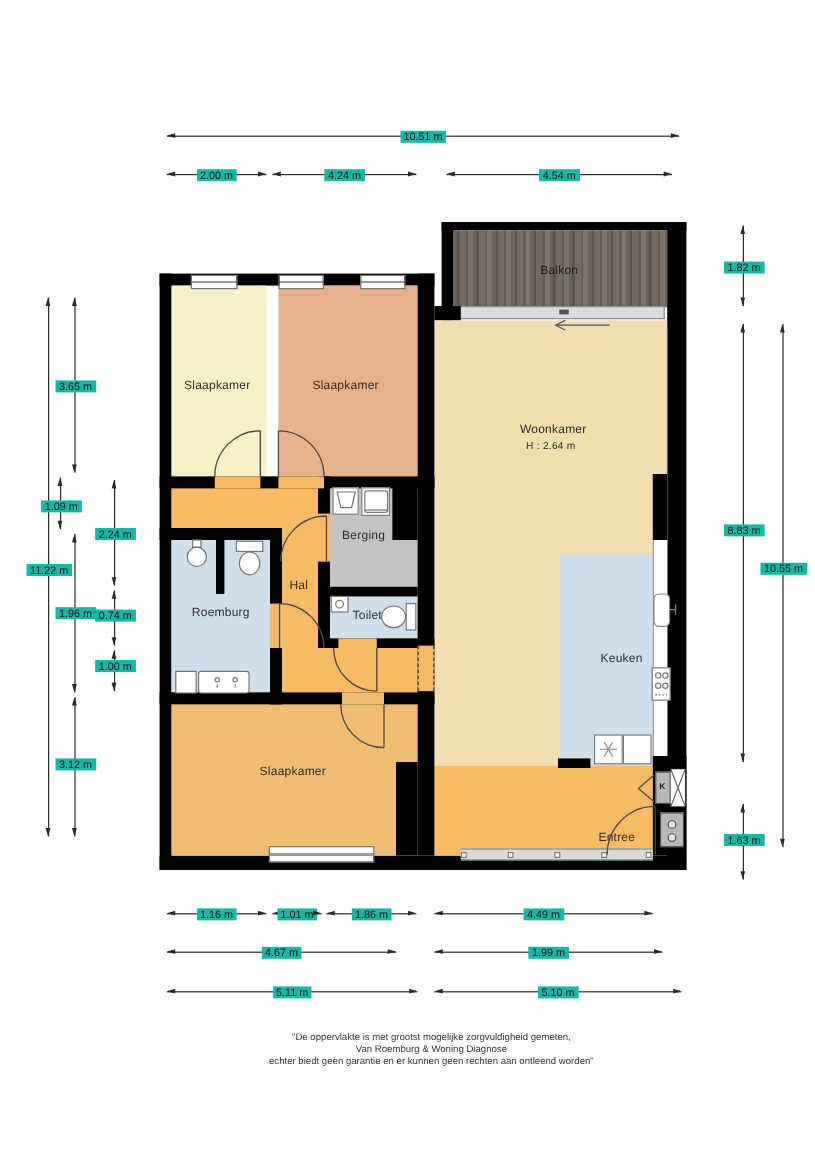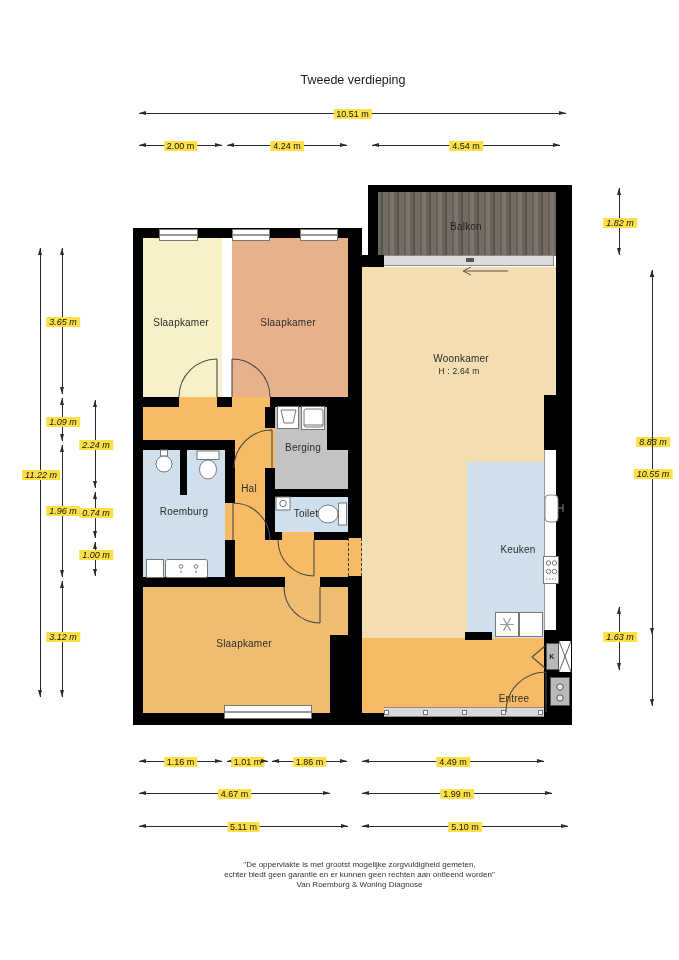--- a/index.html
+++ b/index.html
@@ -16,41 +16,40 @@
   .footer{position:absolute;left:40px;right:0;top:860px;text-align:center;
           font-size:8px;line-height:10px;color:#333;}
   
   .dimh{position:absolute;height:0;border-top:1px solid #2a2a2a;}
   .dimh::before{content:"";position:absolute;left:0;top:-3px;
     border-top:2.6px solid transparent;border-bottom:2.6px solid transparent;
     border-right:7px solid #2a2a2a;}
   .dimh::after{content:"";position:absolute;right:0;top:-3px;
     border-top:2.6px solid transparent;border-bottom:2.6px solid transparent;
     border-left:7px solid #2a2a2a;}
-  .dimv{position:absolute;width:0;border-left:1px solid #2a2a2a;font-style:italic;}
+  .dimv{position:absolute;width:0;border-left:1px solid #2a2a2a;}
   .dimv::before{content:"";position:absolute;top:0;left:-3px;
     border-left:2.6px solid transparent;border-right:2.6px solid transparent;
     border-bottom:7px solid #2a2a2a;}
   .dimv::after{content:"";position:absolute;bottom:0;left:-3px;
     border-left:2.6px solid transparent;border-right:2.6px solid transparent;
     border-top:7px solid #2a2a2a;}
   .lbl{position:absolute;left:50%;top:0;transform:translate(-50%,-50%);
-       background:#fde047;padding:0 3px;font-size:9px;color:#111;white-space:nowrap;}
+       background:#14b8a6;padding:0 3px;font-size:9px;color:#111;white-space:nowrap;}
   .window{position:absolute;border:1px solid #777;
     background:linear-gradient(to bottom,#fff 0 42%,#999 42% 58%,#fff 58% 100%);}
   .post{position:absolute;width:5px;height:5px;background:#fff;border:1px solid #777;box-sizing:border-box;}
   .appliance{position:absolute;background:#fff;border:1px solid #777;box-sizing:border-box;}
   .dashopen{position:absolute;border-left:1px dashed #3a3a3a;border-right:1px dashed #3a3a3a;box-sizing:border-box;}
 </style>
 </head>
 <body>
 
 <div id="stage">
 
-  <div class="title">Tweede verdieping</div>
 
   <div class="wall" style="left:368px;top:185px;width:204px;height:7px"></div>
   <div class="wall" style="left:368px;top:185px;width:10px;height:82px"></div>
   <div class="room" style="left:378px;top:192px;width:178px;height:64px;
     background:repeating-linear-gradient(90deg,#6a645c 0 3px,#59544d 3px 5px,#736c63 5px 10px,#645e56 10px 12px,#7b746b 12px 16px);"></div>
   <div class="abs" style="left:380px;top:255px;width:174px;height:11px;background:#dcdcdc;border:1px solid #8a8a8a;box-sizing:border-box;"></div>
 
   <div class="wall" style="left:133px;top:228px;width:229px;height:10px"></div>
   <div class="wall" style="left:133px;top:228px;width:10px;height:497px"></div>
   <div class="wall" style="left:133px;top:713px;width:439px;height:12px"></div>
@@ -196,21 +195,21 @@
   <div class="dimh" style="left:372px;top:145px;width:188px">
       <span class="lbl">4.54 m</span>
     </div>
 
   <div class="dimv" style="left:40px;top:248px;height:449px">
       <span class="lbl" style="top:227px">11.22 m</span>
     </div>
   <div class="dimv" style="left:62px;top:248px;height:146px">
       <span class="lbl" style="top:74px">3.65 m</span>
     </div>
-  <div class="dimv" style="left:62px;top:398px;height:43px">
+  <div class="dimv" style="left:50px;top:398px;height:43px">
       <span class="lbl" style="top:24px">1.09 m</span>
     </div>
   <div class="dimv" style="left:62px;top:445px;height:132px">
       <span class="lbl" style="top:66px">1.96 m</span>
     </div>
   <div class="dimv" style="left:62px;top:581px;height:116px">
       <span class="lbl" style="top:56px">3.12 m</span>
     </div>
   <div class="dimv" style="left:95px;top:400px;height:88px">
       <span class="lbl" style="top:45px">2.24 m</span>
@@ -218,24 +217,24 @@
   <div class="dimv" style="left:95px;top:492px;height:46px">
       <span class="lbl" style="top:21px">0.74 m</span>
     </div>
   <div class="dimv" style="left:95px;top:542px;height:34px">
       <span class="lbl" style="top:13px">1.00 m</span>
     </div>
 
   <div class="dimv" style="left:619px;top:188px;height:67px">
       <span class="lbl" style="top:35px">1.82 m</span>
     </div>
-  <div class="dimv" style="left:652px;top:270px;height:365px">
+  <div class="dimv" style="left:619px;top:270px;height:365px">
       <span class="lbl" style="top:172px">8.83 m</span>
     </div>
-  <div class="dimv" style="left:619px;top:607px;height:63px">
+  <div class="dimv" style="left:619px;top:670px;height:63px">
       <span class="lbl" style="top:30px">1.63 m</span>
     </div>
   <div class="dimv" style="left:652px;top:270px;height:436px">
       <span class="lbl" style="top:204px">10.55 m</span>
     </div>
 
   <div class="dimh" style="left:139px;top:761px;width:83px">
       <span class="lbl">1.16 m</span>
     </div>
   <div class="dimh" style="left:227px;top:761px;width:41px">
@@ -255,16 +254,16 @@
     </div>
   <div class="dimh" style="left:139px;top:826px;width:209px">
       <span class="lbl">5.11 m</span>
     </div>
   <div class="dimh" style="left:362px;top:826px;width:206px">
       <span class="lbl">5.10 m</span>
     </div>
 
   <div class="footer">
     <div>"De oppervlakte is met grootst mogelijke zorgvuldigheid gemeten,</div>
+    <div>Van Roemburg &amp; Woning Diagnose</div>
     <div>echter biedt geen garantie en er kunnen geen rechten aan ontleend worden"</div>
-    <div>Van Roemburg &amp; Woning Diagnose</div>
   </div>
 </div>
 
 </body></html>

